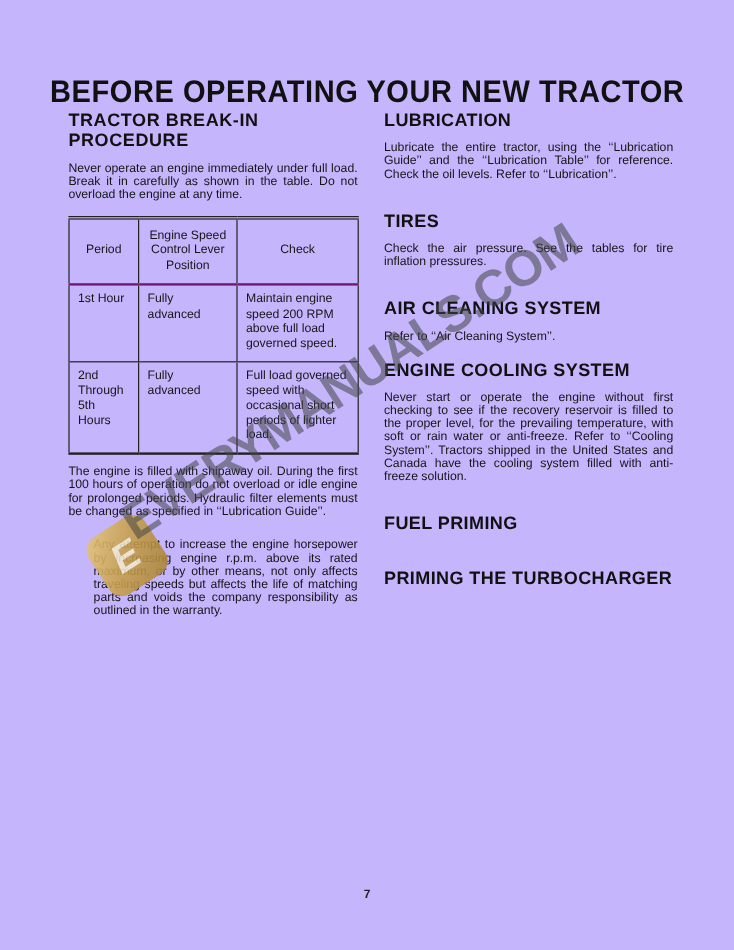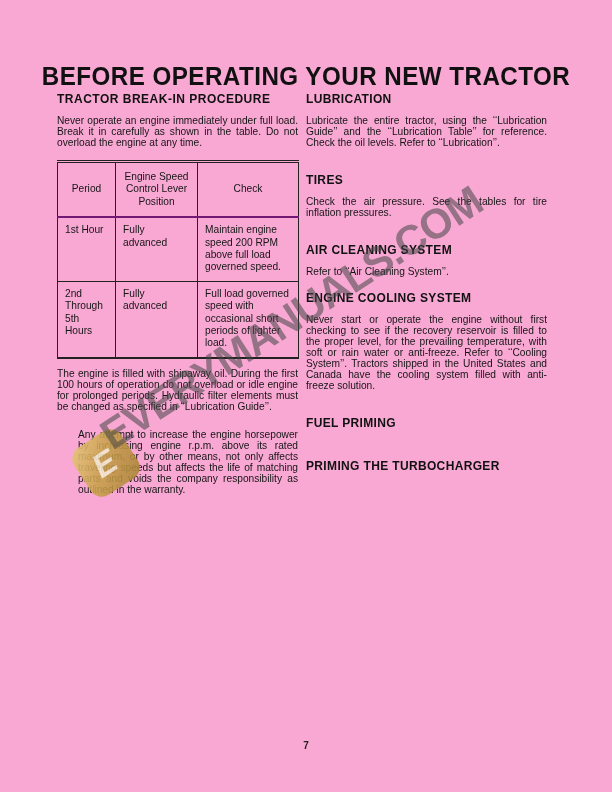--- a/index.html
+++ b/index.html
@@ -13,21 +13,21 @@
     position: relative;
     overflow: hidden;
     font-family: "Liberation Sans", sans-serif;
     color: #1a1a1a;
     -webkit-font-smoothing: antialiased;
   }
 
   .page {
     position: absolute;
     inset: 0;
-    background: #f9a8d4;
+    background: #c4b5fd;
   }
 
   
   .page-title {
     position: absolute;
     left: 0;
     right: 0;
     top: 44px;
     text-align: center;
     font-family: "Liberation Sans", sans-serif;
@@ -38,24 +38,24 @@
     color: #111;
   }
 
   
   .col {
     position: absolute;
     top: 92px;
     width: 241px;
   }
   .col-left  { left: 57px; }
-  .col-right { left: 306px; }
+  .col-right { left: 320px; }
 
   h2.section-head {
-    font-size: 12px;
+    font-size: 15px;
     font-weight: bold;
     letter-spacing: 0.35px;
     margin: 0 0 9px 0;
     color: #111;
   }
   .col-left h2.section-head { letter-spacing: 0.5px; }
 
   p.body {
     font-size: 10.2px;
     line-height: 11px;

